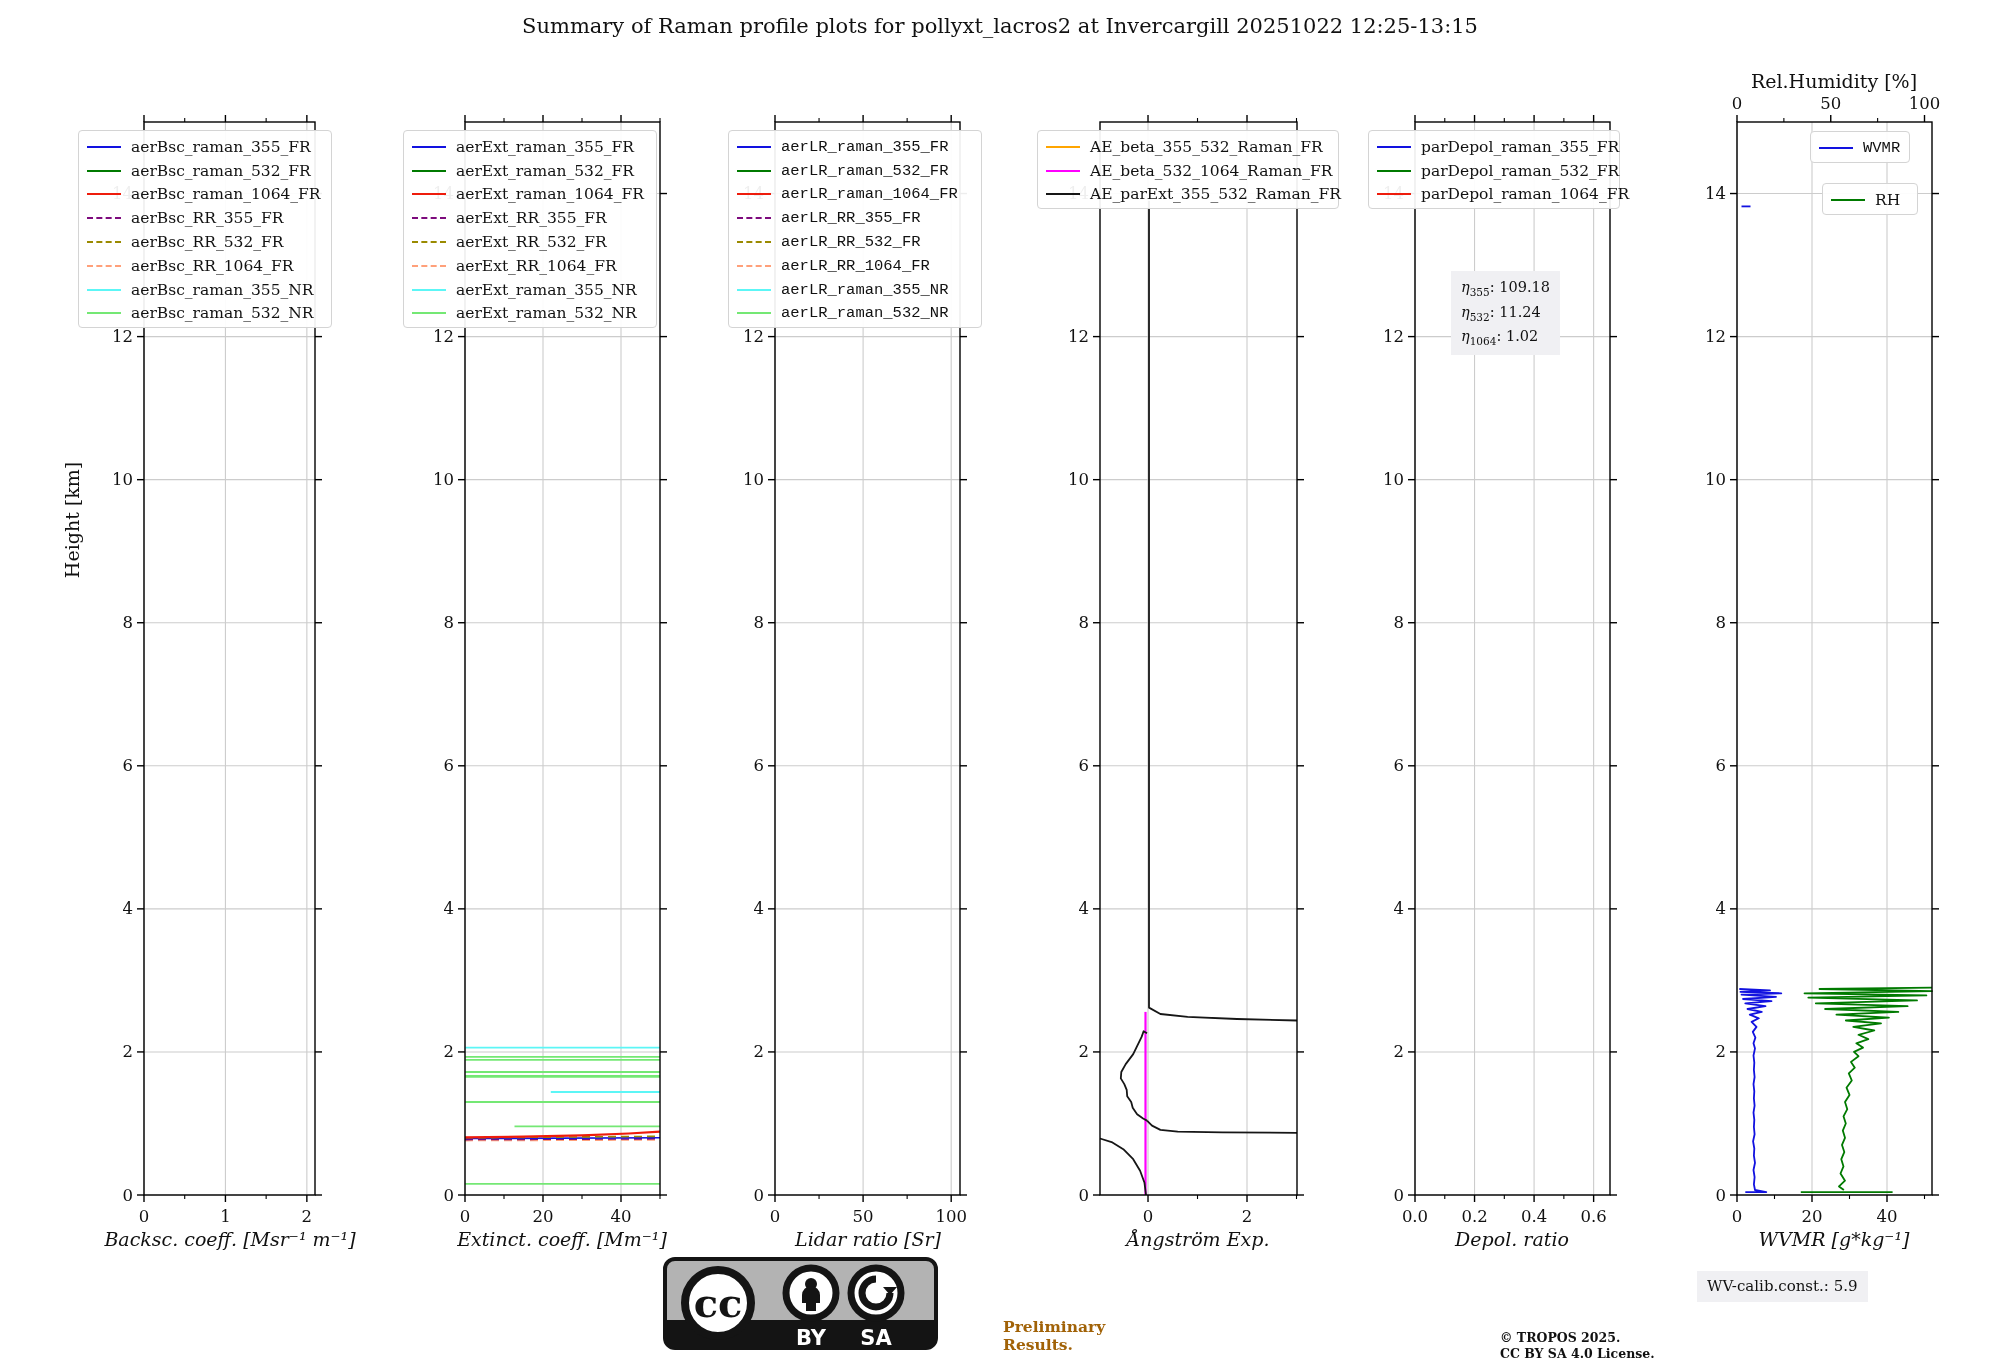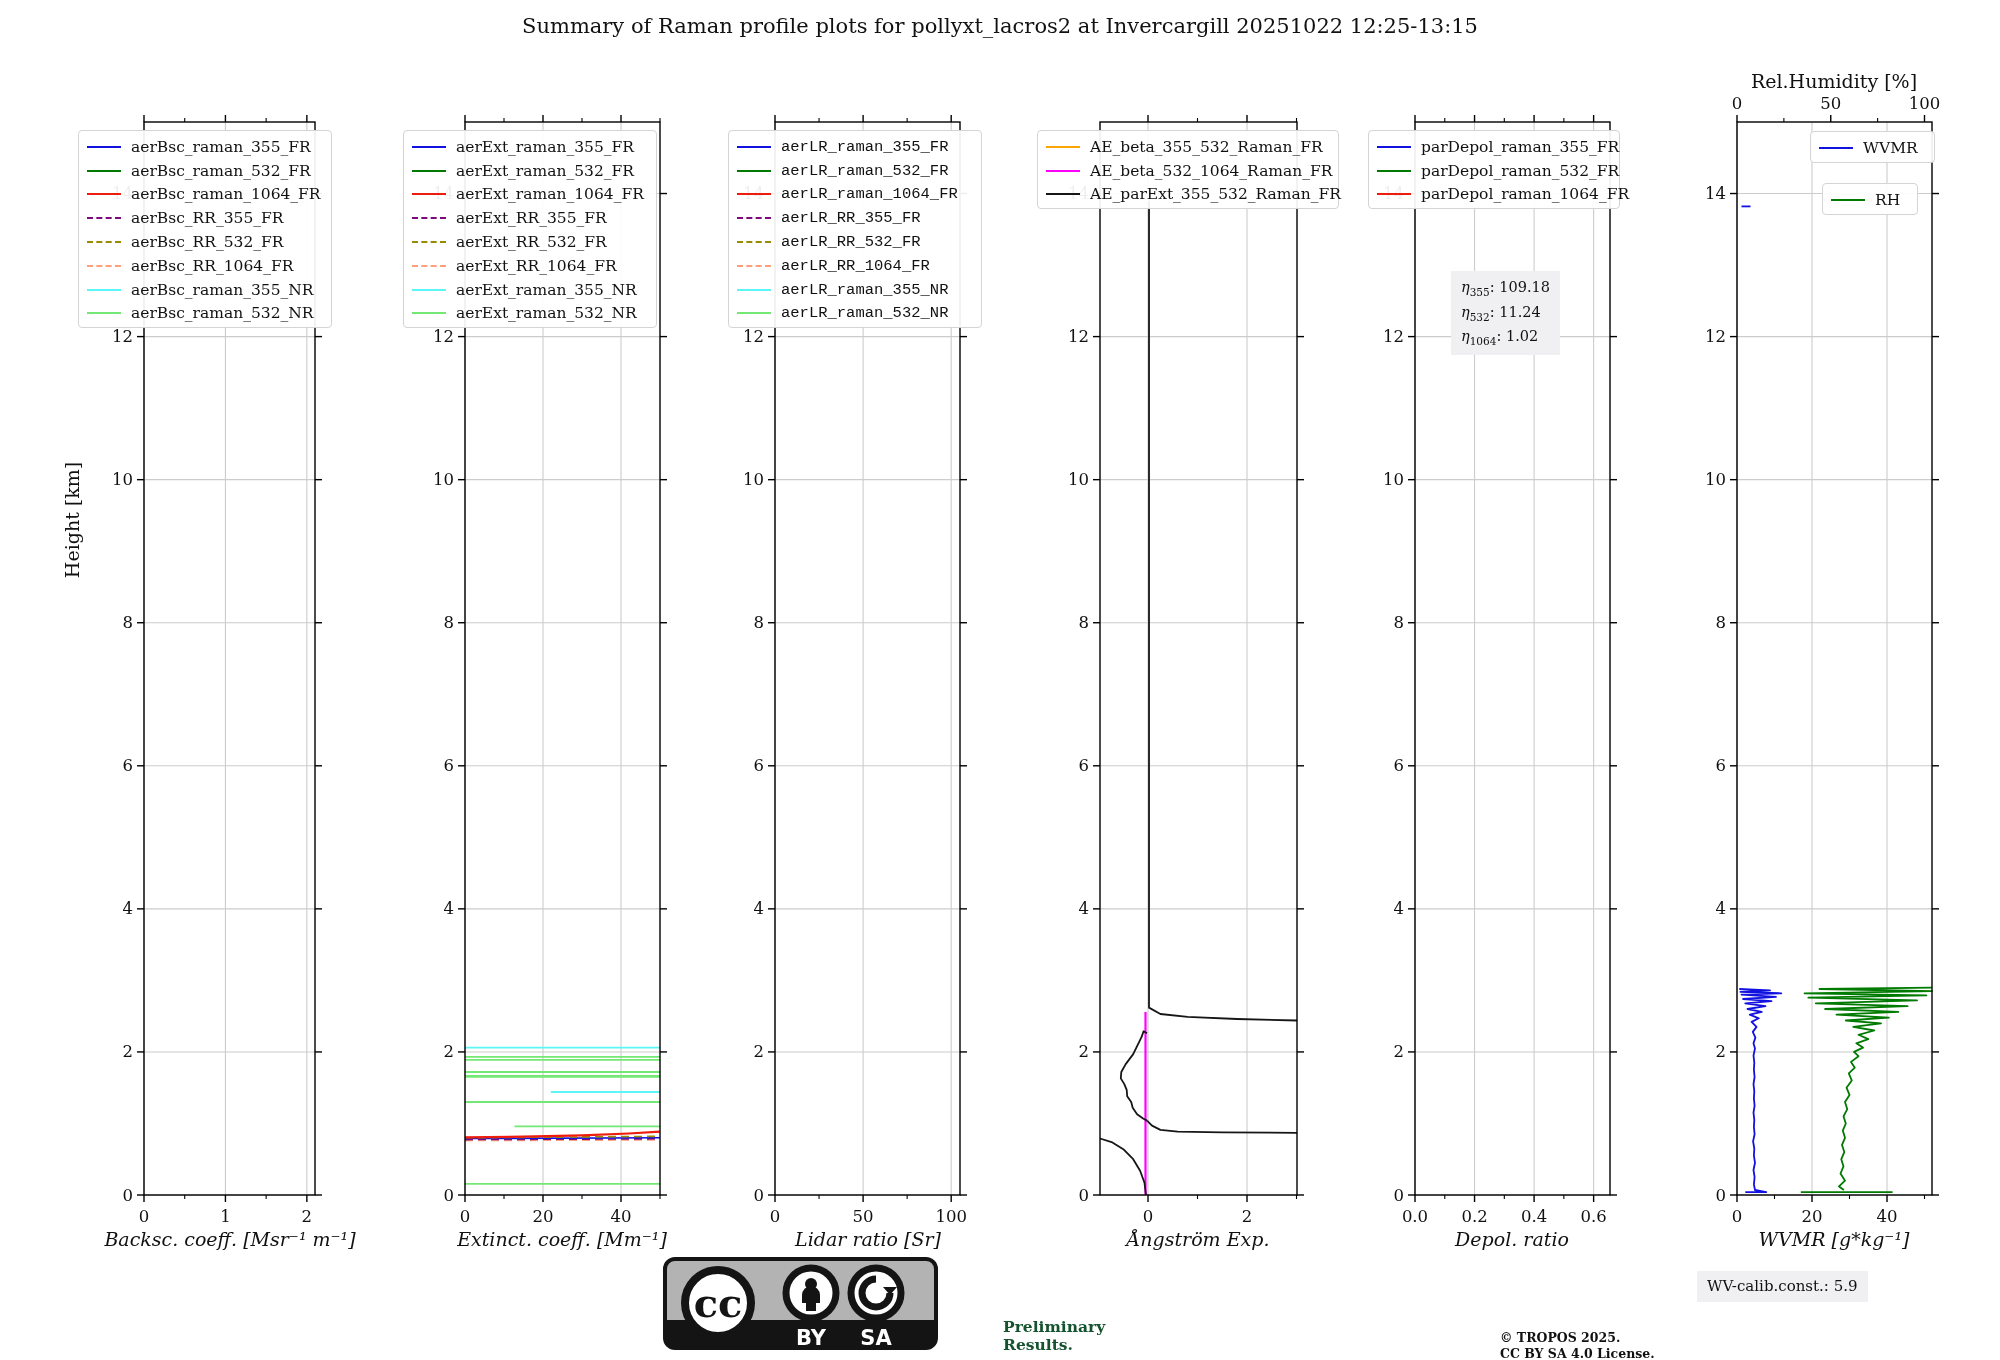--- a/index.html
+++ b/index.html
@@ -10,21 +10,21 @@
   .page-title{position:absolute;left:0;right:0;top:14px;text-align:center;font-size:21px;}
   .yaxis-label{position:absolute;left:72px;top:520px;transform:translate(-50%,-50%) rotate(-90deg);font-size:19px;white-space:nowrap;}
   .xlabel{position:absolute;top:1228px;transform:translateX(-50%);font-size:19px;white-space:nowrap;font-style:italic;}
   .top-axis-label{position:absolute;top:70px;transform:translateX(-50%);font-size:19px;white-space:nowrap;}
   .legend{position:absolute;background:rgba(255,255,255,.93);border:1.3px solid #d4d4d4;border-radius:4px;padding:4px 8px 2px 8px;box-sizing:border-box;}
   .leg-row{display:flex;align-items:center;height:23.8px;font-size:15.5px;white-space:nowrap;}
   .leg-sample{width:34px;height:0;margin-right:10px;flex:none;}
   .ann-box{position:absolute;background:#f0f0f3;font-size:15px;line-height:1.4;padding:5px 10px;white-space:nowrap;}
   #eta-box{line-height:1.6;font-size:14.5px;}
   #eta-box sub{font-size:10.5px;}
-  .preliminary{position:absolute;left:1003px;top:1318px;width:130px;color:#14532d;font-weight:bold;font-size:15.5px;line-height:1.15;font-family:"DejaVu Serif", serif;}
+  .preliminary{position:absolute;left:1003px;top:1318px;width:130px;color:#a16207;font-weight:bold;font-size:15.5px;line-height:1.15;font-family:"DejaVu Serif", serif;}
   .copyright{position:absolute;left:1500px;top:1330px;font-size:12.5px;font-weight:bold;line-height:1.3;white-space:nowrap;}
   .badge{position:absolute;left:663px;top:1257px;}
 </style>
 </head>
 <body>
 
 <div id="stage">
 
   <div class="page-title">Summary of Raman profile plots for pollyxt_lacros2 at Invercargill 20251022 12:25-13:15</div>
 
@@ -503,21 +503,21 @@
         </div>
         <div class="leg-row">
           <span class="leg-sample" style="border-top: 2.5px solid rgb(0, 122, 0);"></span>
           <span class="leg-label">parDepol_raman_532_FR</span>
         </div>
         <div class="leg-row">
           <span class="leg-sample" style="border-top: 2.5px solid rgb(238, 28, 12);"></span>
           <span class="leg-label">parDepol_raman_1064_FR</span>
         </div>
       </div>
-      <div class="legend" style="left: 1810px; top: 131px; width: 125px;">
+      <div class="legend" style="left: 1810px; top: 131px; width: 100px; font-family: Liberation Mono, monospace;">
         <div class="leg-row">
           <span class="leg-sample" style="border-top: 2.5px solid rgb(18, 18, 224);"></span>
           <span class="leg-label">WVMR</span>
         </div>
       </div>
       <div class="legend" style="left: 1822px; top: 183px; width: 96px;">
         <div class="leg-row">
           <span class="leg-sample" style="border-top: 2.5px solid rgb(0, 122, 0);"></span>
           <span class="leg-label">RH</span>
         </div>

